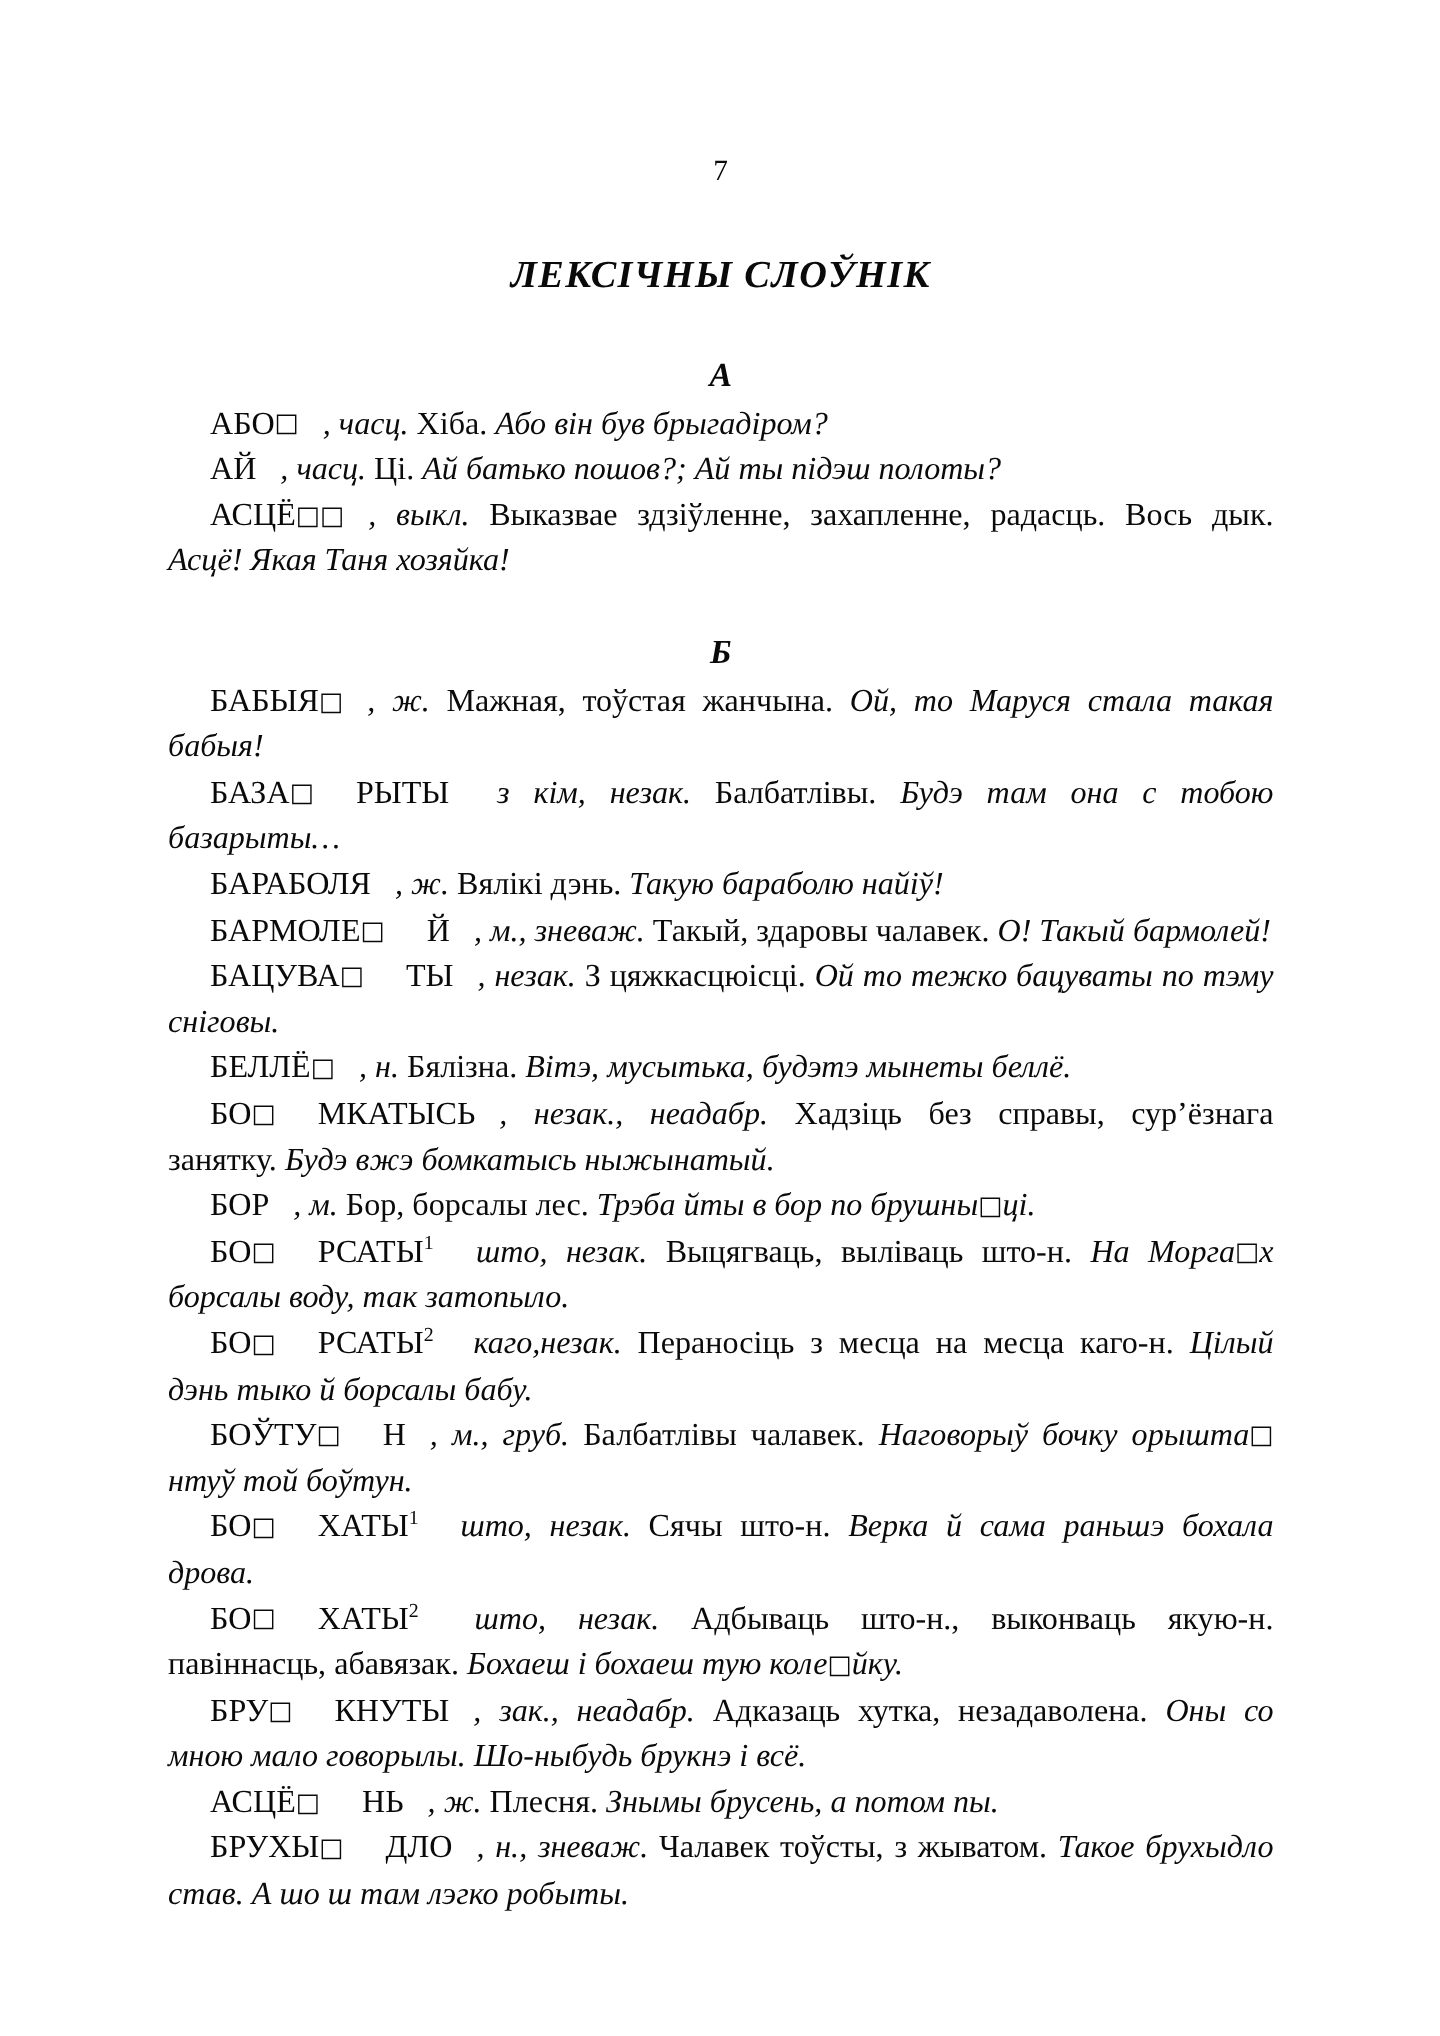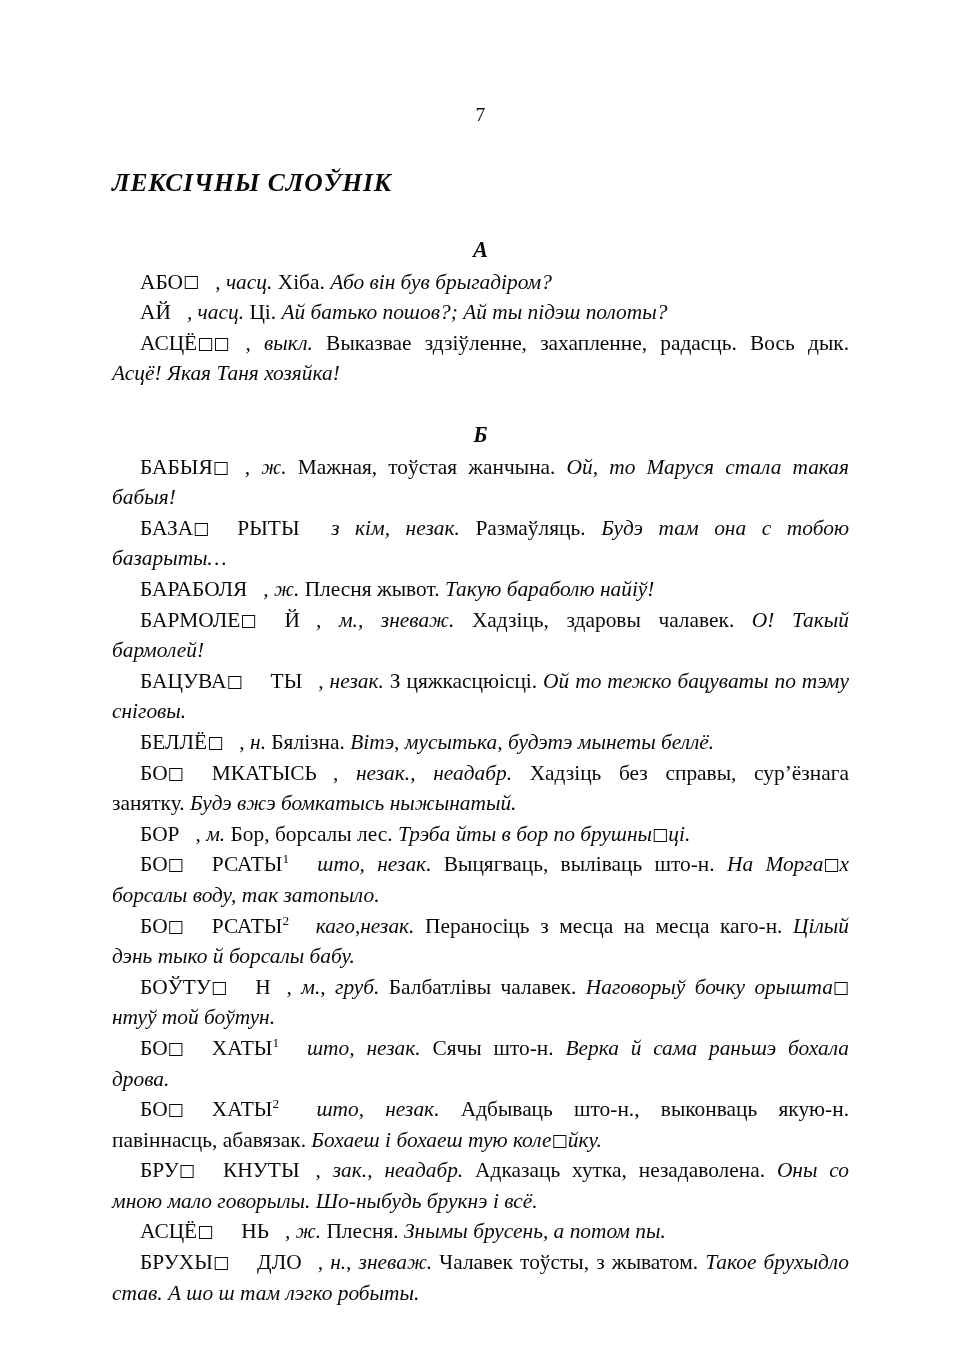--- a/index.html
+++ b/index.html
@@ -34,21 +34,21 @@
 
   .folio {
     text-align: center;
     font-size: 19.5px;
     line-height: 1.1;
     letter-spacing: 0.2px;
     margin: 0 0 0 0;
   }
 
   .doc-title {
-    text-align: left;
+    text-align: center;
     font-size: 25.5px;
     font-weight: bold;
     font-style: italic;
     letter-spacing: 0.9px;
     margin: 43px 0 0 0;
     line-height: 1.15;
   }
 
   .section-letter {
     text-align: center;
@@ -120,23 +120,23 @@
     <div id="sections-root">
         <div class="section-letter first">А</div>
         <div class="entries">
           <p class="entry"><span class="hw">АБО</span><span class="tofu"></span><span class="gram">, часц.</span><span class="def"> Хіба. </span><span class="ex">Або він був брыгадіром?</span></p>
           <p class="entry"><span class="hw">АЙ</span><span class="gram">, часц.</span><span class="def"> Ці. </span><span class="ex">Ай батько пошов?; Ай ты підэш полоты?</span></p>
           <p class="entry"><span class="hw">АСЦЁ</span><span class="tofu"></span><span class="tofu"></span><span class="gram">, выкл.</span><span class="def"> Выказвае здзіўленне, захапленне, радасць. Вось дык. </span><span class="ex">Асцё! Якая Таня хозяйка!</span></p>
         </div>
         <div class="section-letter later">Б</div>
         <div class="entries">
           <p class="entry"><span class="hw">БАБЫЯ</span><span class="tofu"></span><span class="gram">, ж.</span><span class="def"> Мажная, тоўстая жанчына. </span><span class="ex">Ой, то Маруся стала такая бабыя!</span></p>
-          <p class="entry"><span class="hw">БАЗА</span><span class="tofu"></span><span class="hw">РЫТЫ</span><span class="gram"> з кім, незак.</span><span class="def"> Размаўляць. </span><span class="ex">Будэ там она с тобою базарыты…</span></p>
-          <p class="entry"><span class="hw">БАРАБОЛЯ</span><span class="gram">, ж.</span><span class="def"> Плесня жывот. </span><span class="ex">Такую бараболю найіў!</span></p>
-          <p class="entry"><span class="hw">БАРМОЛЕ</span><span class="tofu"></span><span class="hw">Й</span><span class="gram">, м., зневаж.</span><span class="def"> Хадзіць, здаровы чалавек. </span><span class="ex">О! Такый бармолей!</span></p>
+          <p class="entry"><span class="hw">БАЗА</span><span class="tofu"></span><span class="hw">РЫТЫ</span><span class="gram"> з кім, незак.</span><span class="def"> Балбатлівы. </span><span class="ex">Будэ там она с тобою базарыты…</span></p>
+          <p class="entry"><span class="hw">БАРАБОЛЯ</span><span class="gram">, ж.</span><span class="def"> Вялікі дэнь. </span><span class="ex">Такую бараболю найіў!</span></p>
+          <p class="entry"><span class="hw">БАРМОЛЕ</span><span class="tofu"></span><span class="hw">Й</span><span class="gram">, м., зневаж.</span><span class="def"> Такый, здаровы чалавек. </span><span class="ex">О! Такый бармолей!</span></p>
           <p class="entry"><span class="hw">БАЦУВА</span><span class="tofu"></span><span class="hw">ТЫ</span><span class="gram">, незак.</span><span class="def"> З цяжкасцюісці. </span><span class="ex">Ой то тежко бацуваты по тэму сніговы.</span></p>
           <p class="entry"><span class="hw">БЕЛЛЁ</span><span class="tofu"></span><span class="gram">, н.</span><span class="def"> Бялізна. </span><span class="ex">Вітэ, мусытька, будэтэ мынеты беллё.</span></p>
           <p class="entry"><span class="hw">БО</span><span class="tofu"></span><span class="hw">МКАТЫСЬ</span><span class="gram">, незак., неадабр.</span><span class="def"> Хадзіць без справы, сур’ёзнага занятку. </span><span class="ex">Будэ вжэ бомкатысь ныжынатый.</span></p>
           <p class="entry"><span class="hw">БОР</span><span class="gram">, м.</span><span class="def"> Бор, борсалы лес. </span><span class="ex">Трэба йты в бор по брушны</span><span class="tofu"></span><span class="ex">ці.</span></p>
           <p class="entry"><span class="hw">БО</span><span class="tofu"></span><span class="hw">РСАТЫ</span><span class="sup">1</span><span class="gram"> што, незак.</span><span class="def"> Выцягваць, выліваць што-н. </span><span class="ex">На Морга</span><span class="tofu"></span><span class="ex">х борсалы воду, так затопыло.</span></p>
           <p class="entry"><span class="hw">БО</span><span class="tofu"></span><span class="hw">РСАТЫ</span><span class="sup">2</span><span class="gram"> каго,незак.</span><span class="def"> Пераносіць з месца на месца каго-н. </span><span class="ex">Цілый дэнь тыко й борсалы бабу.</span></p>
           <p class="entry"><span class="hw">БОЎТУ</span><span class="tofu"></span><span class="hw">Н</span><span class="gram">, м., груб.</span><span class="def"> Балбатлівы чалавек. </span><span class="ex">Наговорыў бочку орышта</span><span class="tofu"></span><span class="ex">нтуў той боўтун.</span></p>
           <p class="entry"><span class="hw">БО</span><span class="tofu"></span><span class="hw">ХАТЫ</span><span class="sup">1</span><span class="gram"> што, незак.</span><span class="def"> Сячы што-н. </span><span class="ex">Верка й сама раньшэ бохала дрова.</span></p>
           <p class="entry"><span class="hw">БО</span><span class="tofu"></span><span class="hw">ХАТЫ</span><span class="sup">2</span><span class="gram"> што, незак.</span><span class="def"> Адбываць што-н., выконваць якую-н. павіннасць, абавязак. </span><span class="ex">Бохаеш і бохаеш тую коле</span><span class="tofu"></span><span class="ex">йку.</span></p>
           <p class="entry"><span class="hw">БРУ</span><span class="tofu"></span><span class="hw">КНУТЫ</span><span class="gram">, зак., неадабр.</span><span class="def"> Адказаць хутка, незадаволена. </span><span class="ex">Оны со мною мало говорылы. Шо-ныбудь брукнэ і всё.</span></p>

